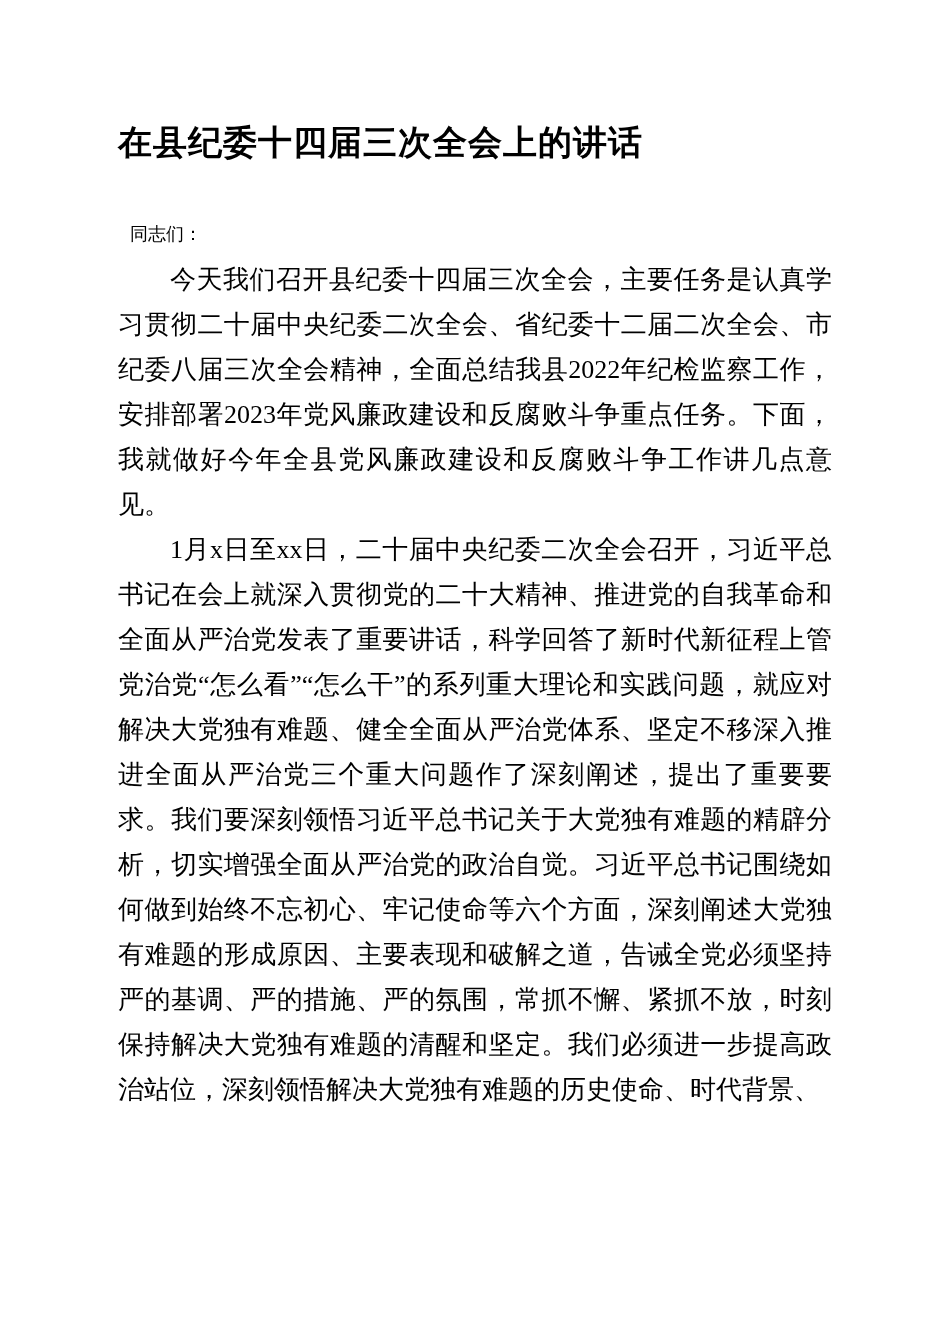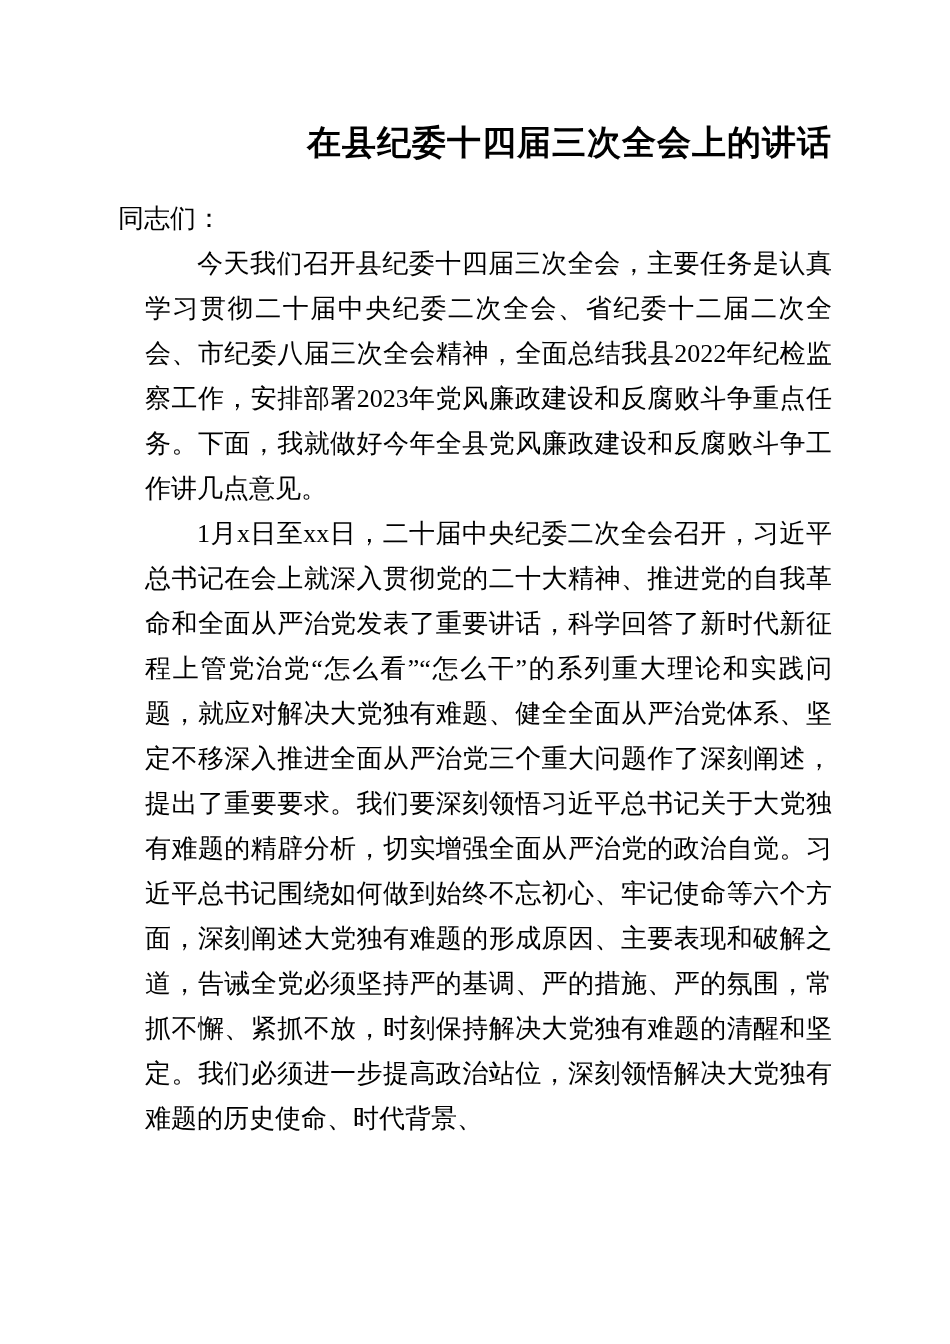--- a/index.html
+++ b/index.html
@@ -13,37 +13,37 @@
   .page {
     width: 950px;
     min-height: 1344px;
     background: #ffffff;
     padding: 120px 118px 60px 118px;
   }
   .doc-title {
     font-family: "DejaVu Serif", "Liberation Serif", serif;
     font-size: 34px;
     font-weight: bold;
-    text-align: right;
+    text-align: left;
     line-height: 1.3;
     letter-spacing: 1px;
-    margin-bottom: 32px;
+    margin-bottom: 48px;
   }
   .salutation {
-    font-size: 26px;
+    font-size: 18px;
     line-height: 45px;
     text-align: justify;
+    margin-left: 12px;
   }
   .body-para {
     font-size: 26px;
     line-height: 45px;
     text-align: justify;
     text-indent: 2em;
     word-break: break-all;
-    margin-left: 27px;
   }
   .section-heading {
     font-family: "Liberation Sans", "DejaVu Sans", sans-serif;
     font-size: 26px;
     line-height: 45px;
     font-weight: bold;
     text-indent: 2em;
     text-align: justify;
     word-break: break-all;
   }

